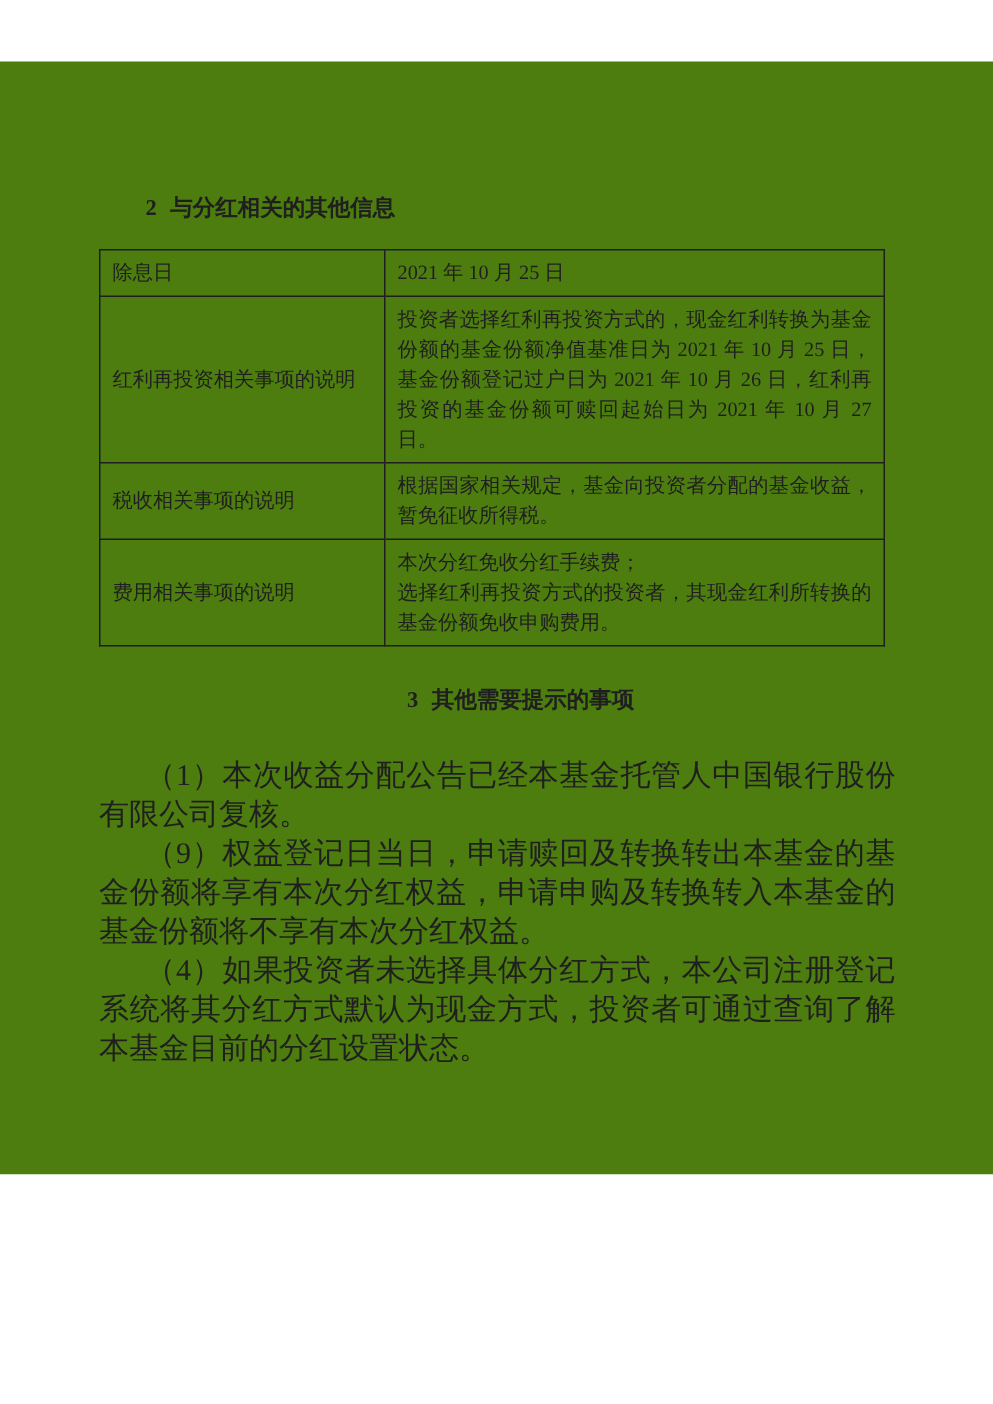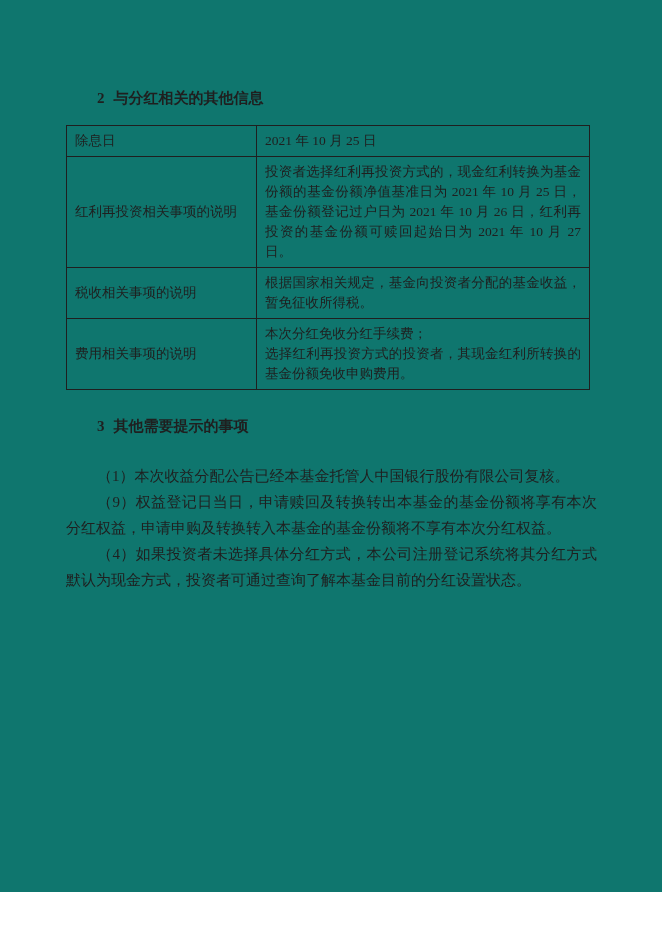--- a/index.html
+++ b/index.html
@@ -1,55 +1,56 @@
 <!DOCTYPE html>
 <html><head>
 <meta charset="utf-8">
 <style>
   html, body { margin: 0; padding: 0; background: #ffffff; }
   .page {
     position: relative;
     width: 662px;
-    height: 892px;
-    background: #0f766e;
+    height: 742px;
+    background: #4d7c0f;
     box-sizing: border-box;
     padding: 88px 65px 0 66px;
     font-family: "Liberation Serif", "DejaVu Serif", serif;
     color: #1f1f1f;
     overflow: hidden;
+    margin-top: 41px;
   }
   .heading {
     font-size: 15px;
     font-weight: bold;
     line-height: 20px;
     margin: 0 0 17px 0;
     padding-left: 31px;
   }
   .heading .heading-num { margin-right: 9px; }
-  .heading-3 { margin: 26px 0 27px 0; }
+  .heading-3 { margin: 26px 0 27px 0; text-align: center; }
   table.info-table {
     border-collapse: collapse;
     table-layout: fixed;
     width: 524px;
   }
   table.info-table td {
     border: 1px solid #1f1f1f;
     font-size: 13.5px;
     line-height: 20px;
     padding: 5px 8px;
     vertical-align: middle;
   }
   td.label-cell { width: 173px; }
   td.value-cell {
     text-align: justify;
     white-space: pre-line;
   }
   .paragraphs p {
     margin: 0;
-    font-size: 15px;
+    font-size: 20px;
     line-height: 26px;
     text-indent: 31px;
     text-align: justify;
   }
 </style>
 </head>
 <body>
 
 <div class="page">
 

